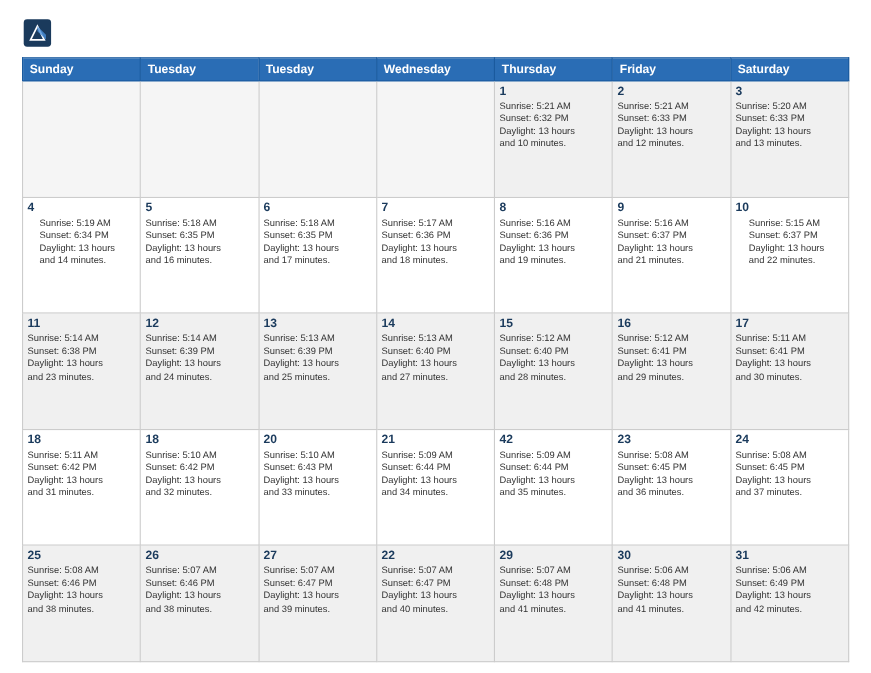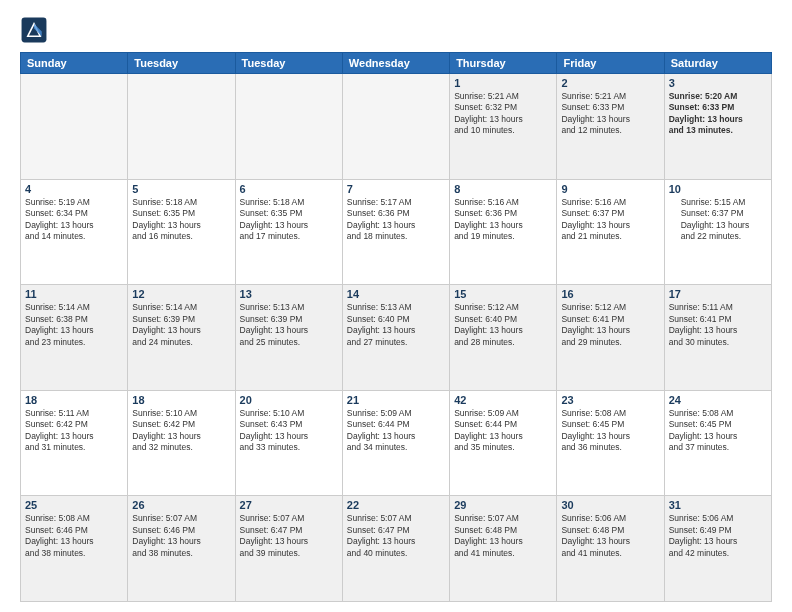--- a/index.html
+++ b/index.html
@@ -141,30 +141,30 @@
           </td>
           <td class="gray-bg">
             <div class="day-num">2</div>
             <div class="day-info" style="white-space: pre-line;">Sunrise: 5:21 AM
 Sunset: 6:33 PM
 Daylight: 13 hours
 and 12 minutes.</div>
           </td>
           <td class="gray-bg">
             <div class="day-num">3</div>
-            <div class="day-info" style="white-space: pre-line; font-weight: bold;">Sunrise: 5:20 AM
+            <div class="day-info" style="white-space: pre-line;">Sunrise: 5:20 AM
 Sunset: 6:33 PM
 Daylight: 13 hours
 and 13 minutes.</div>
           </td>
         </tr>
         <tr>
           <td>
             <div class="day-num">4</div>
-            <div class="day-info" style="white-space: pre-line;">Sunrise: 5:19 AM
+            <div class="day-info" style="white-space: pre-line; margin-left: 11px;">Sunrise: 5:19 AM
 Sunset: 6:34 PM
 Daylight: 13 hours
 and 14 minutes.</div>
           </td>
           <td>
             <div class="day-num">5</div>
             <div class="day-info" style="white-space: pre-line;">Sunrise: 5:18 AM
 Sunset: 6:35 PM
 Daylight: 13 hours
 and 16 minutes.</div>

